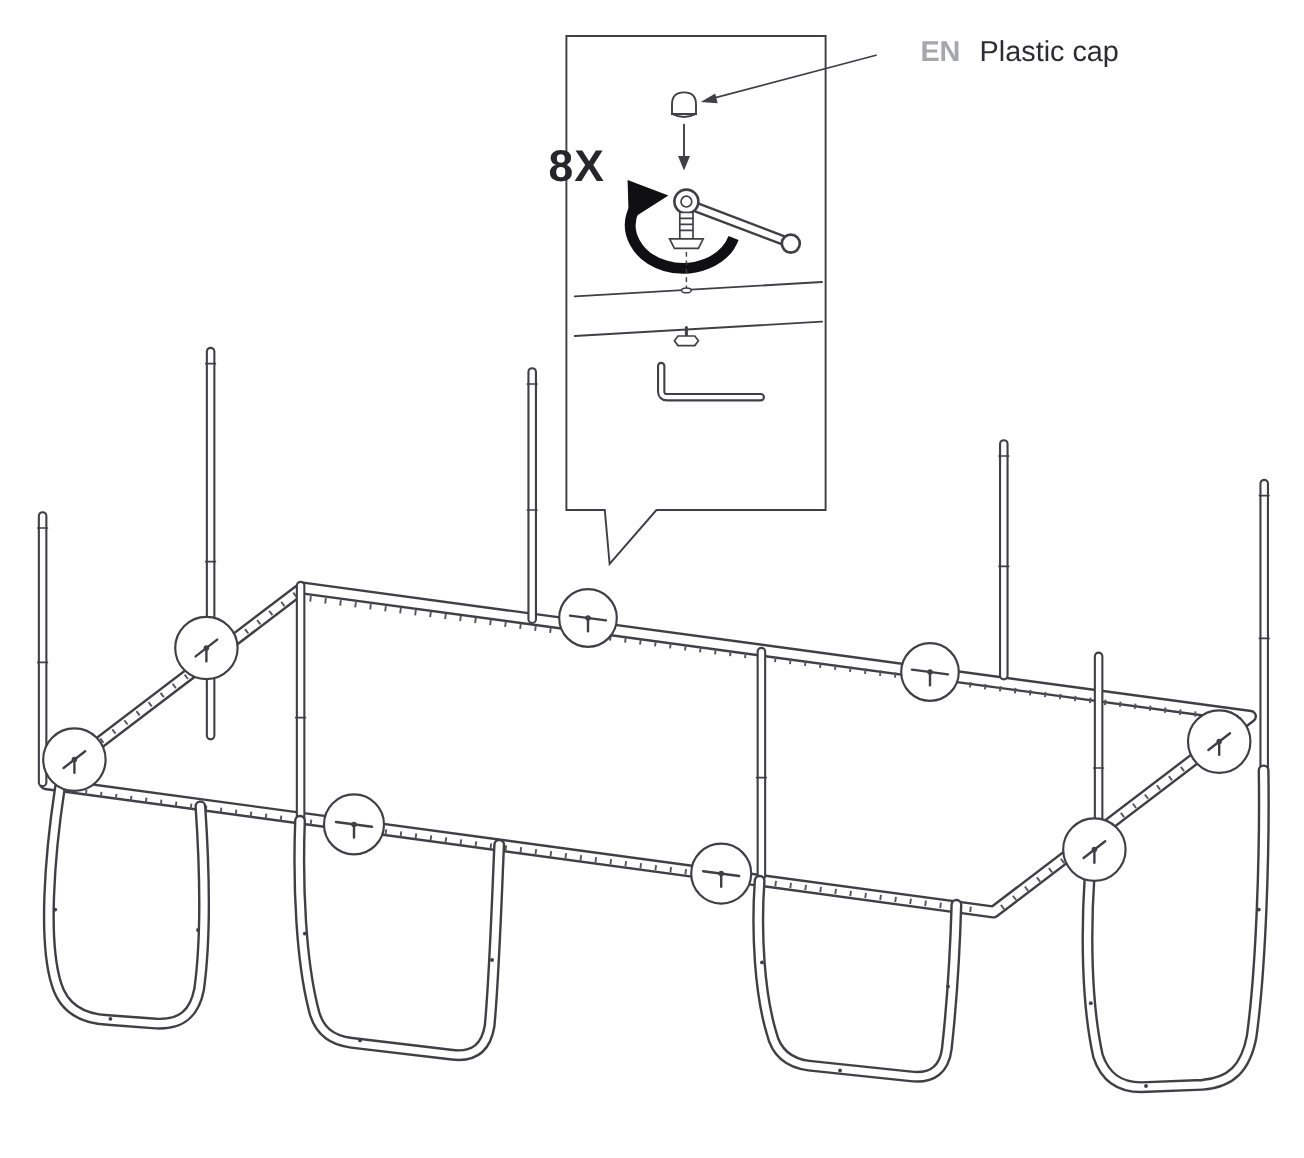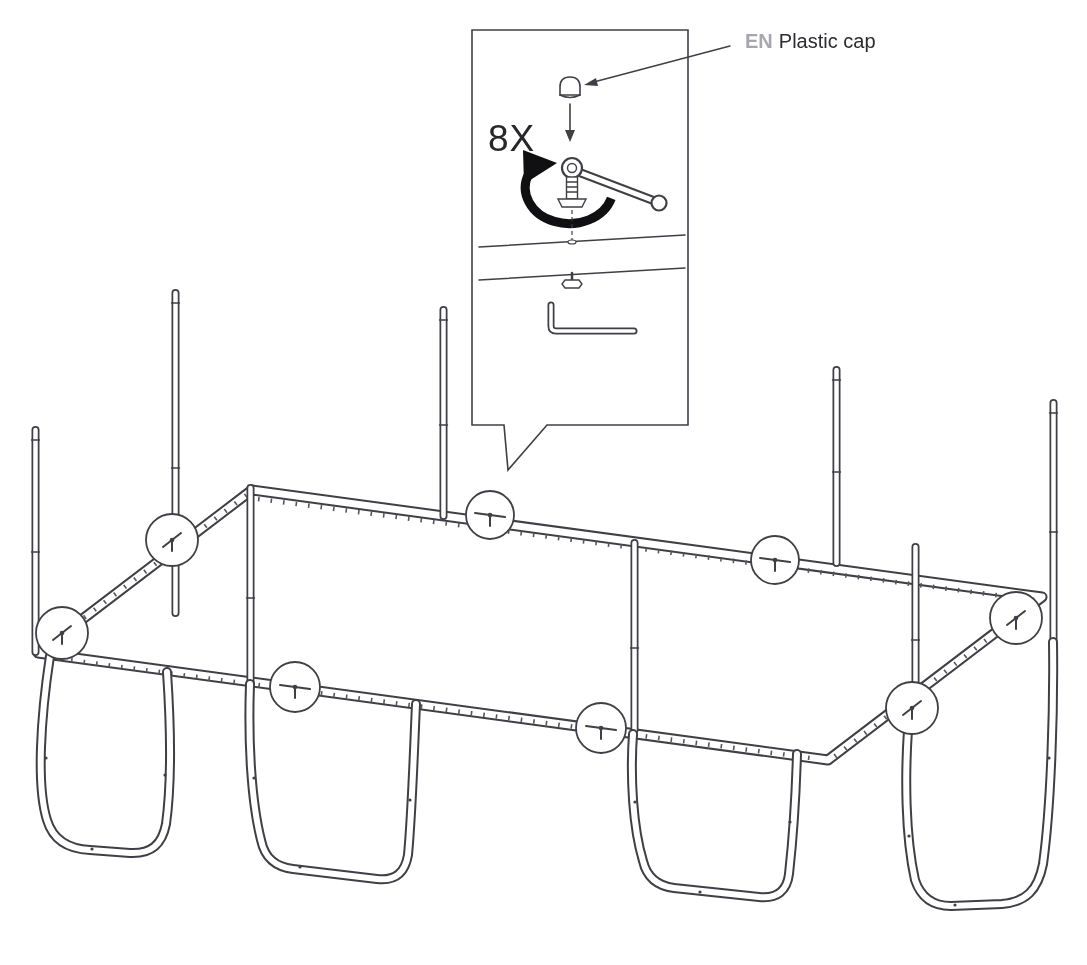--- a/index.html
+++ b/index.html
@@ -11,22 +11,22 @@
   .tube-o{stroke:#3f3f46;fill:none;stroke-linecap:round;stroke-linejoin:round}
   .tube-i{stroke:#ffffff;fill:none;stroke-linecap:round;stroke-linejoin:round}
   .ln{stroke:#3f3f46;fill:none;stroke-linecap:round}
   .thin{stroke-width:1.6}
   .tick{stroke:#55555c;fill:none;stroke-width:4.5;stroke-dasharray:1.6 11}
   .circ{fill:#fff;stroke:#3f3f46;stroke-width:1.8}
   .dot{fill:#3f3f46}
   .whitefill{fill:#fff;stroke:#3f3f46}
   .blackfill{fill:#101012;stroke:none}
   
-  #qty{left:488px;top:118px;font-size:37px;font-weight:400;color:#26262b;letter-spacing:1px}
-  #part-label{left:745px;top:30px;font-size:20px;display:flex;gap:6px;white-space:nowrap}
+  #qty{left:457px;top:118px;font-size:37px;font-weight:700;color:#26262b;letter-spacing:1px}
+  #part-label{left:767px;top:30px;font-size:24px;display:flex;gap:16px;white-space:nowrap}
   #part-label .lang{color:#a6a6ae;font-weight:700}
   #part-label .name{color:#2b2b31;font-weight:400}
 </style>
 </head>
 <body>
 
 <div id="stage">
 
   <svg width="1087" height="965" viewBox="0 0 1087 965">
     <defs>

